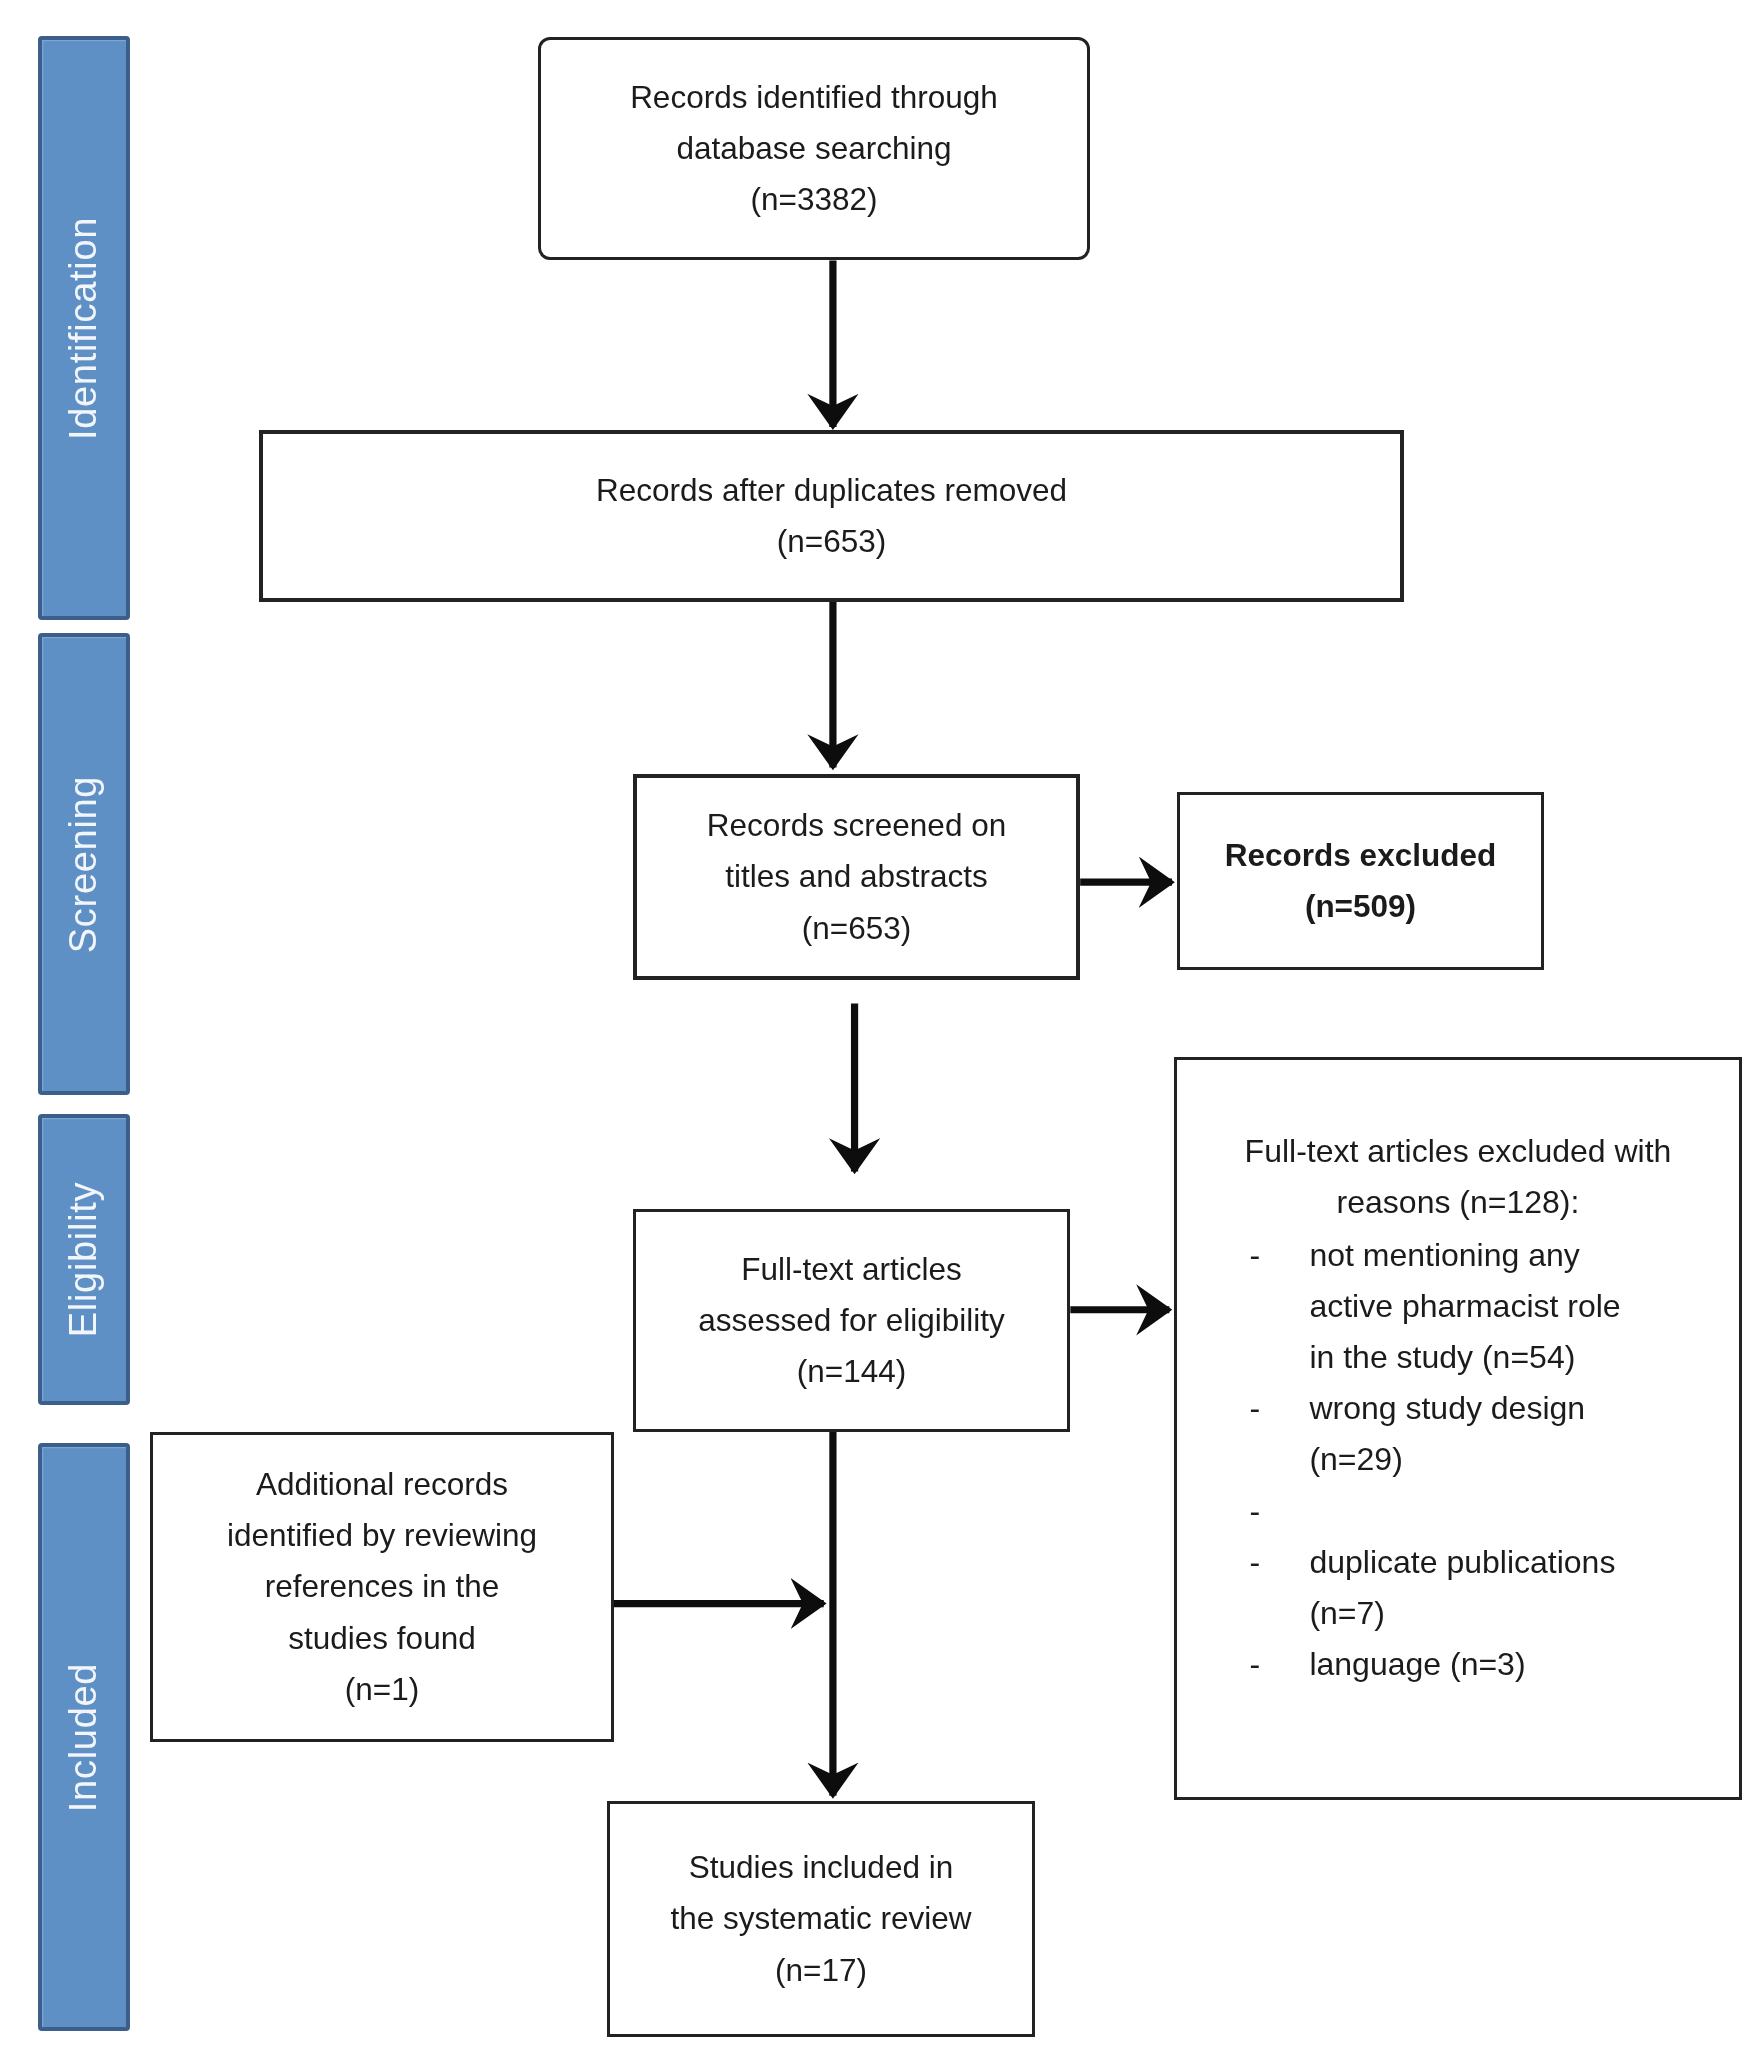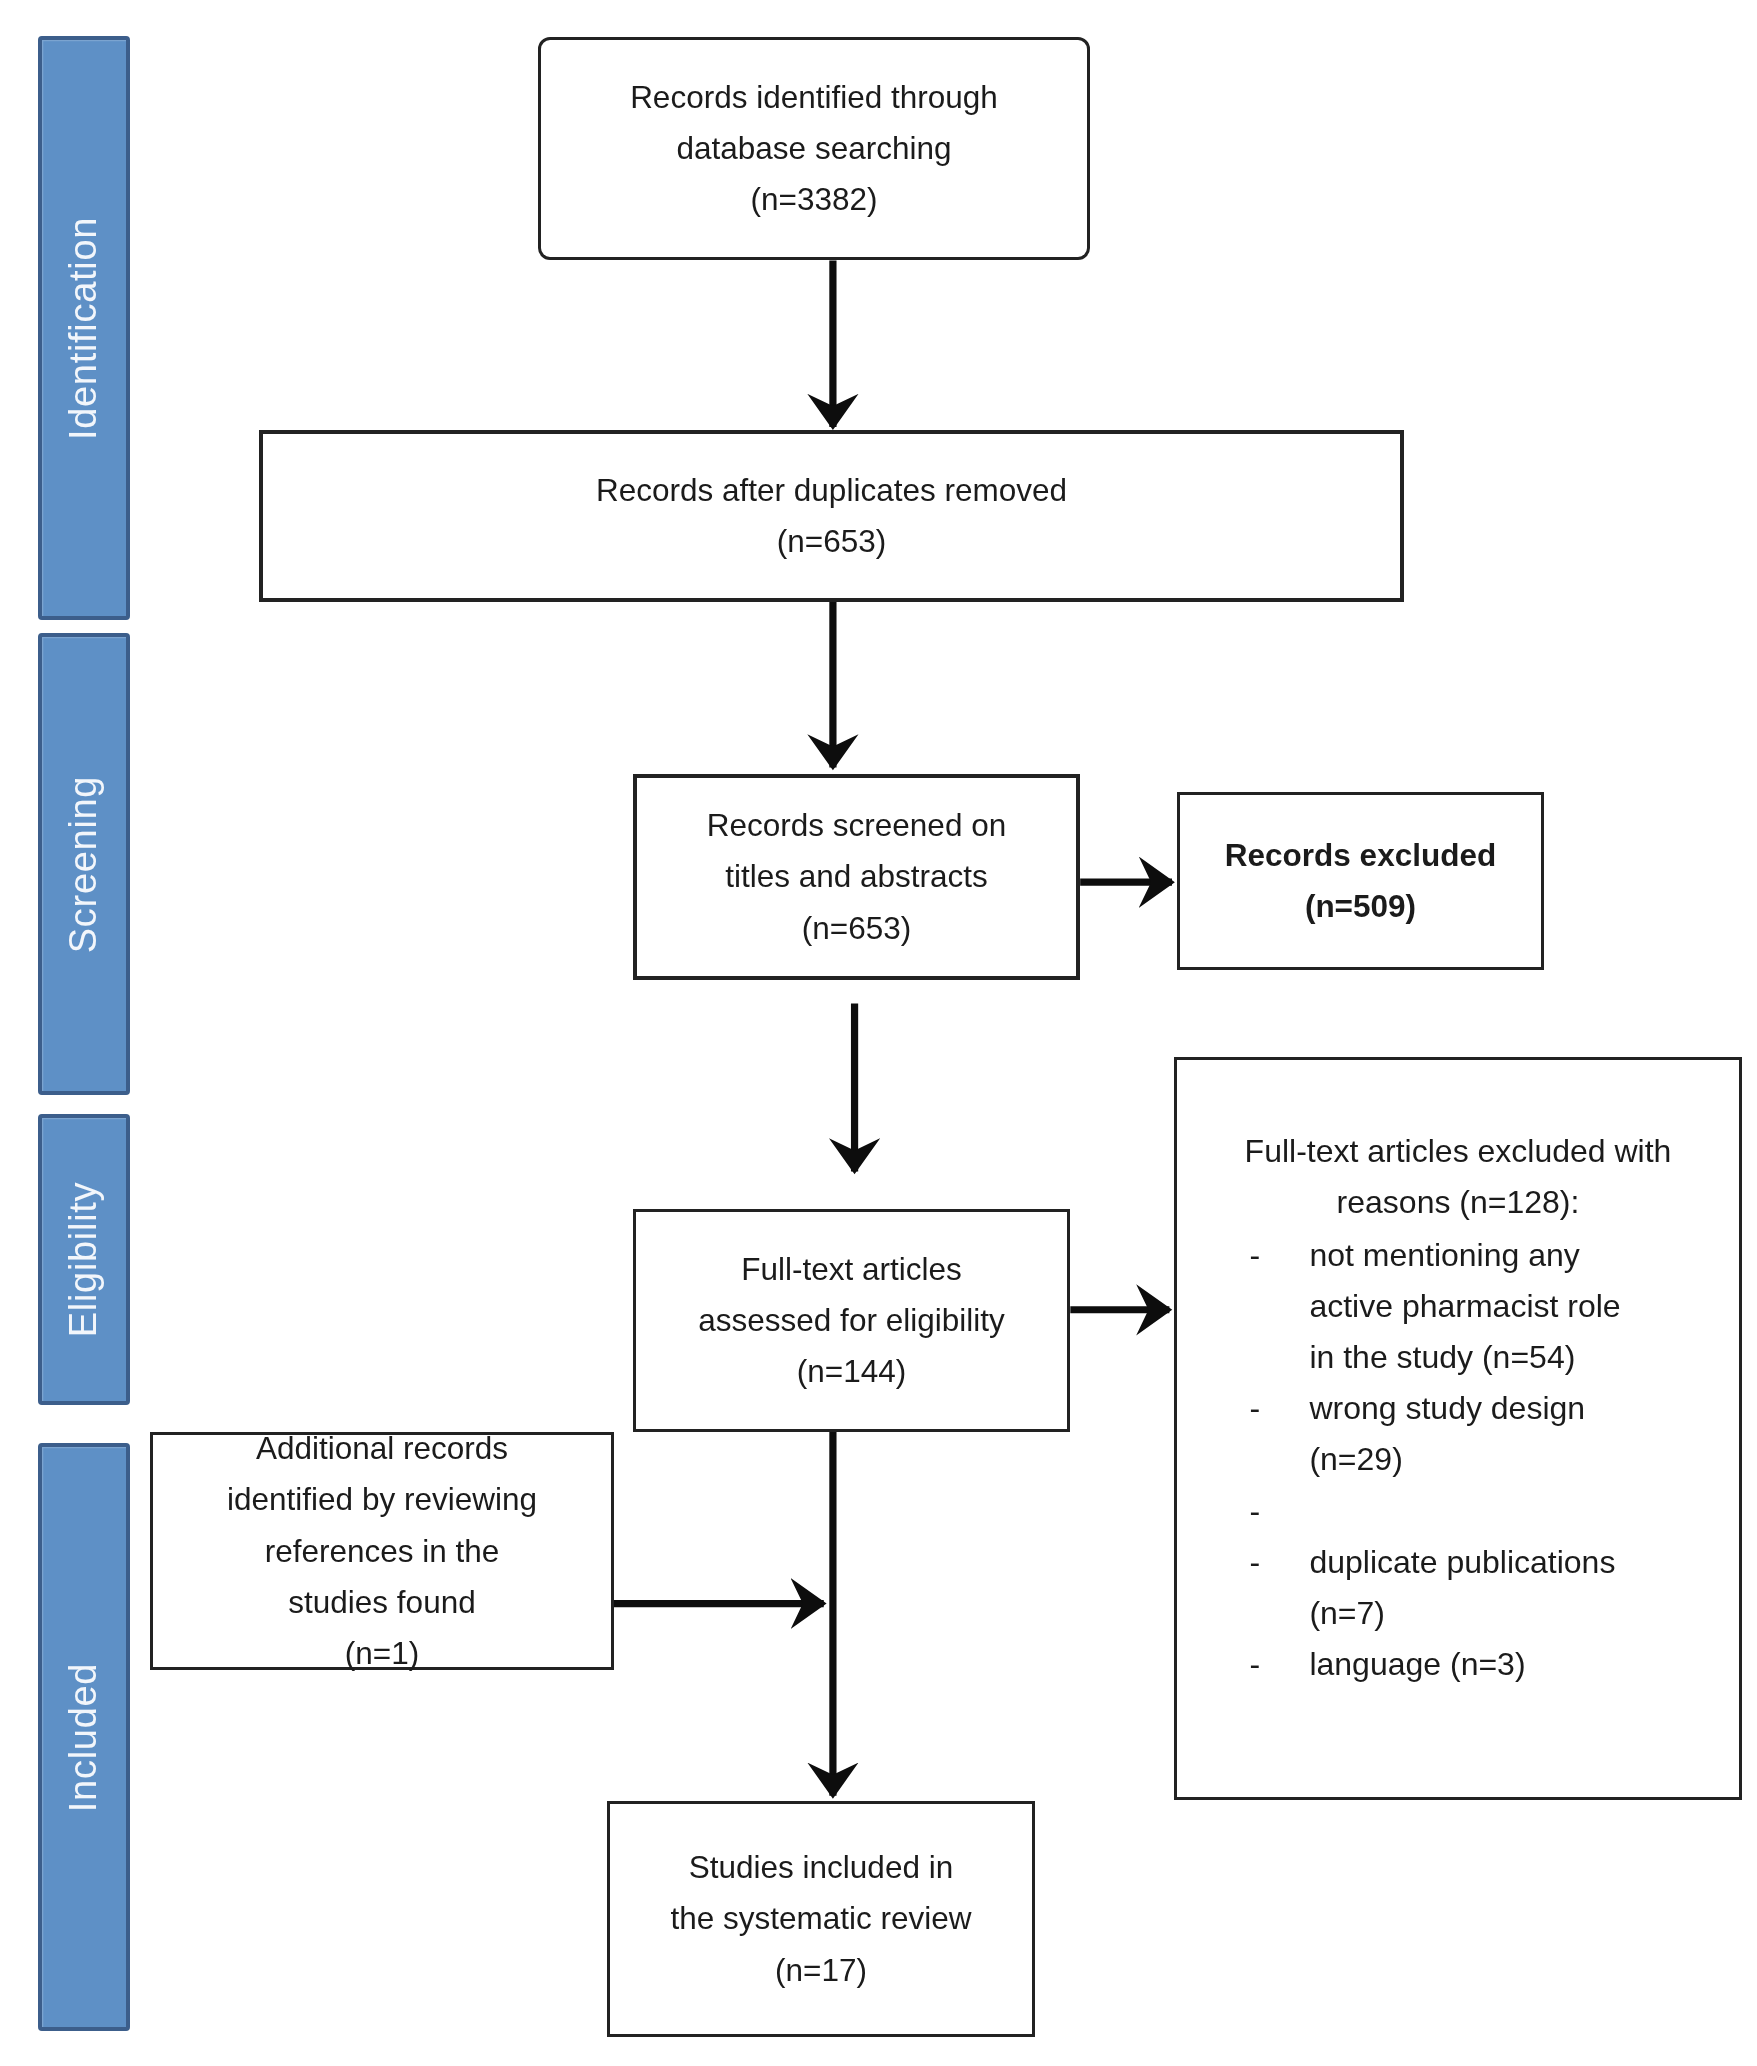--- a/index.html
+++ b/index.html
@@ -54,21 +54,21 @@
     text-align:center;
     font-size:31.5px;line-height:1.62;
     padding:6.6px 15.7px;
   }
   .box .box-text{white-space:pre-line;}
   #box-identified{left:538px;top:37px;width:552px;height:223px;border-width:3.9px;border-radius:12px;}
   #box-duplicates{left:259px;top:430px;width:1145px;height:172px;border-width:4.6px;}
   #box-screened{left:633px;top:774px;width:447px;height:206px;border-width:4.6px;}
   #box-rec-excluded{left:1177px;top:792px;width:367px;height:178px;font-weight:bold;}
   #box-fulltext{left:633px;top:1176px;width:437px;height:223px;margin-top:33px;}
-  #box-additional{left:150px;top:1432px;width:464px;height:238px;}
+  #box-additional{left:150px;top:1432px;width:464px;height:310px;}
   #box-included-studies{left:607px;top:1801px;width:428px;height:236px;border-width:3.9px;}
   
   #box-ft-excluded{
     position:absolute;left:1174px;top:1057px;width:568px;height:743px;
     background:#fff;border:3.3px solid var(--box-border);box-sizing:border-box;
     font-size:32px;line-height:1.6;
     padding:66px 18.4px 0 18.4px;
   }
   #box-ft-excluded .big-header{
     text-align:center;white-space:pre-line;margin:0 0 0 0;

